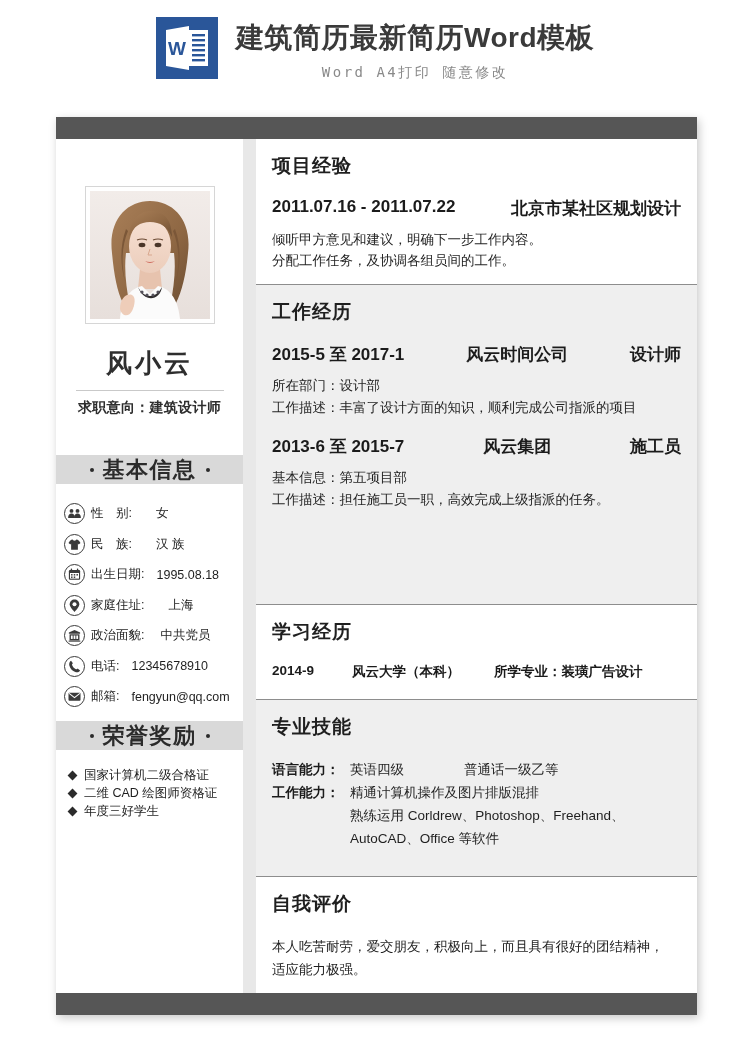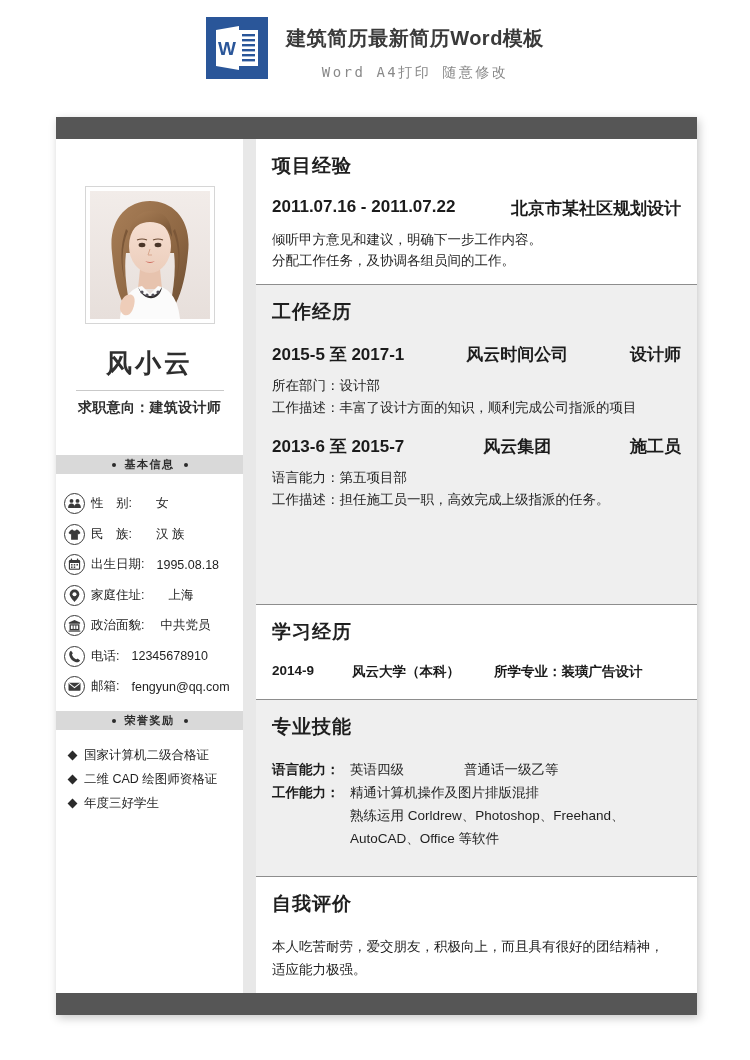--- a/index.html
+++ b/index.html
@@ -33,21 +33,21 @@
     width: 62px;
     height: 62px;
     background: #2a5699;
     flex: 0 0 auto;
     position: relative;
     border-radius: 1px;
   }
   .word-icon svg { display: block; }
   .banner-text { padding-top: 1px; }
   .banner-title {
-    font-size: 20px;
+    font-size: 28px;
     font-weight: bold;
     color: #3a3a3a;
     letter-spacing: 0.5px;
     line-height: 40px;
     white-space: nowrap;
   }
   .banner-sub {
     font-size: 14px;
     color: #8a8a8a;
     letter-spacing: 2.5px;
@@ -127,27 +127,27 @@
   .person-objective {
     text-align: center;
     font-size: 14px;
     font-weight: bold;
     color: #2e2e2e;
     margin-top: 8px;
     letter-spacing: 0.3px;
   }
 
   .side-head {
-    height: 19px;
+    height: 29px;
     background: #d9d9d9;
     display: flex;
     align-items: center;
     justify-content: center;
     gap: 9px;
-    font-size: 11px;
+    font-size: 22px;
     font-weight: bold;
     color: #2b2b2b;
     letter-spacing: 1.5px;
   }
   .side-head .dot {
     width: 4px; height: 4px;
     background: #2b2b2b;
     border-radius: 50%;
     flex: 0 0 auto;
   }
@@ -181,21 +181,21 @@
   .info-value { color: #1f1f1f; }
   .sp-val { margin-left: 18px; }
   .sp-val2 { margin-left: 10px; }
   .sp-val3 { margin-left: 6px; }
 
   .honor-list {
     margin-top: 17px;
     padding-left: 13px;
     display: flex;
     flex-direction: column;
-    gap: 7px;
+    gap: 1px;
   }
   .honor-item {
     display: flex;
     align-items: center;
     gap: 8px;
     font-size: 12.5px;
     color: #1f1f1f;
     white-space: nowrap;
   }
   .diamond {
@@ -561,21 +561,21 @@
         </div>
 
         <div class="job-block">
           <div class="row-head">
             <span class="rh-date">2013-6 至 2015-7</span>
             <span class="spacer"></span>
             <span class="rh-org">风云集团</span>
             <span class="spacer"></span>
             <span class="rh-role">施工员</span>
           </div>
-          <div class="job-line">语言能力：第五项目部</div>
+          <div class="job-line">基本信息：第五项目部</div>
           <div class="job-line">工作描述：担任施工员一职，高效完成上级指派的任务。</div>
         </div>
       </div>
 
       <div class="sec white sec-edu">
         <div class="sec-title">学习经历</div>
         <div class="edu-row">
           <span class="edu-date">2014-9</span>
           <span class="edu-school">风云大学（本科）</span>
           <span class="edu-major">所学专业：装璜广告设计</span>

